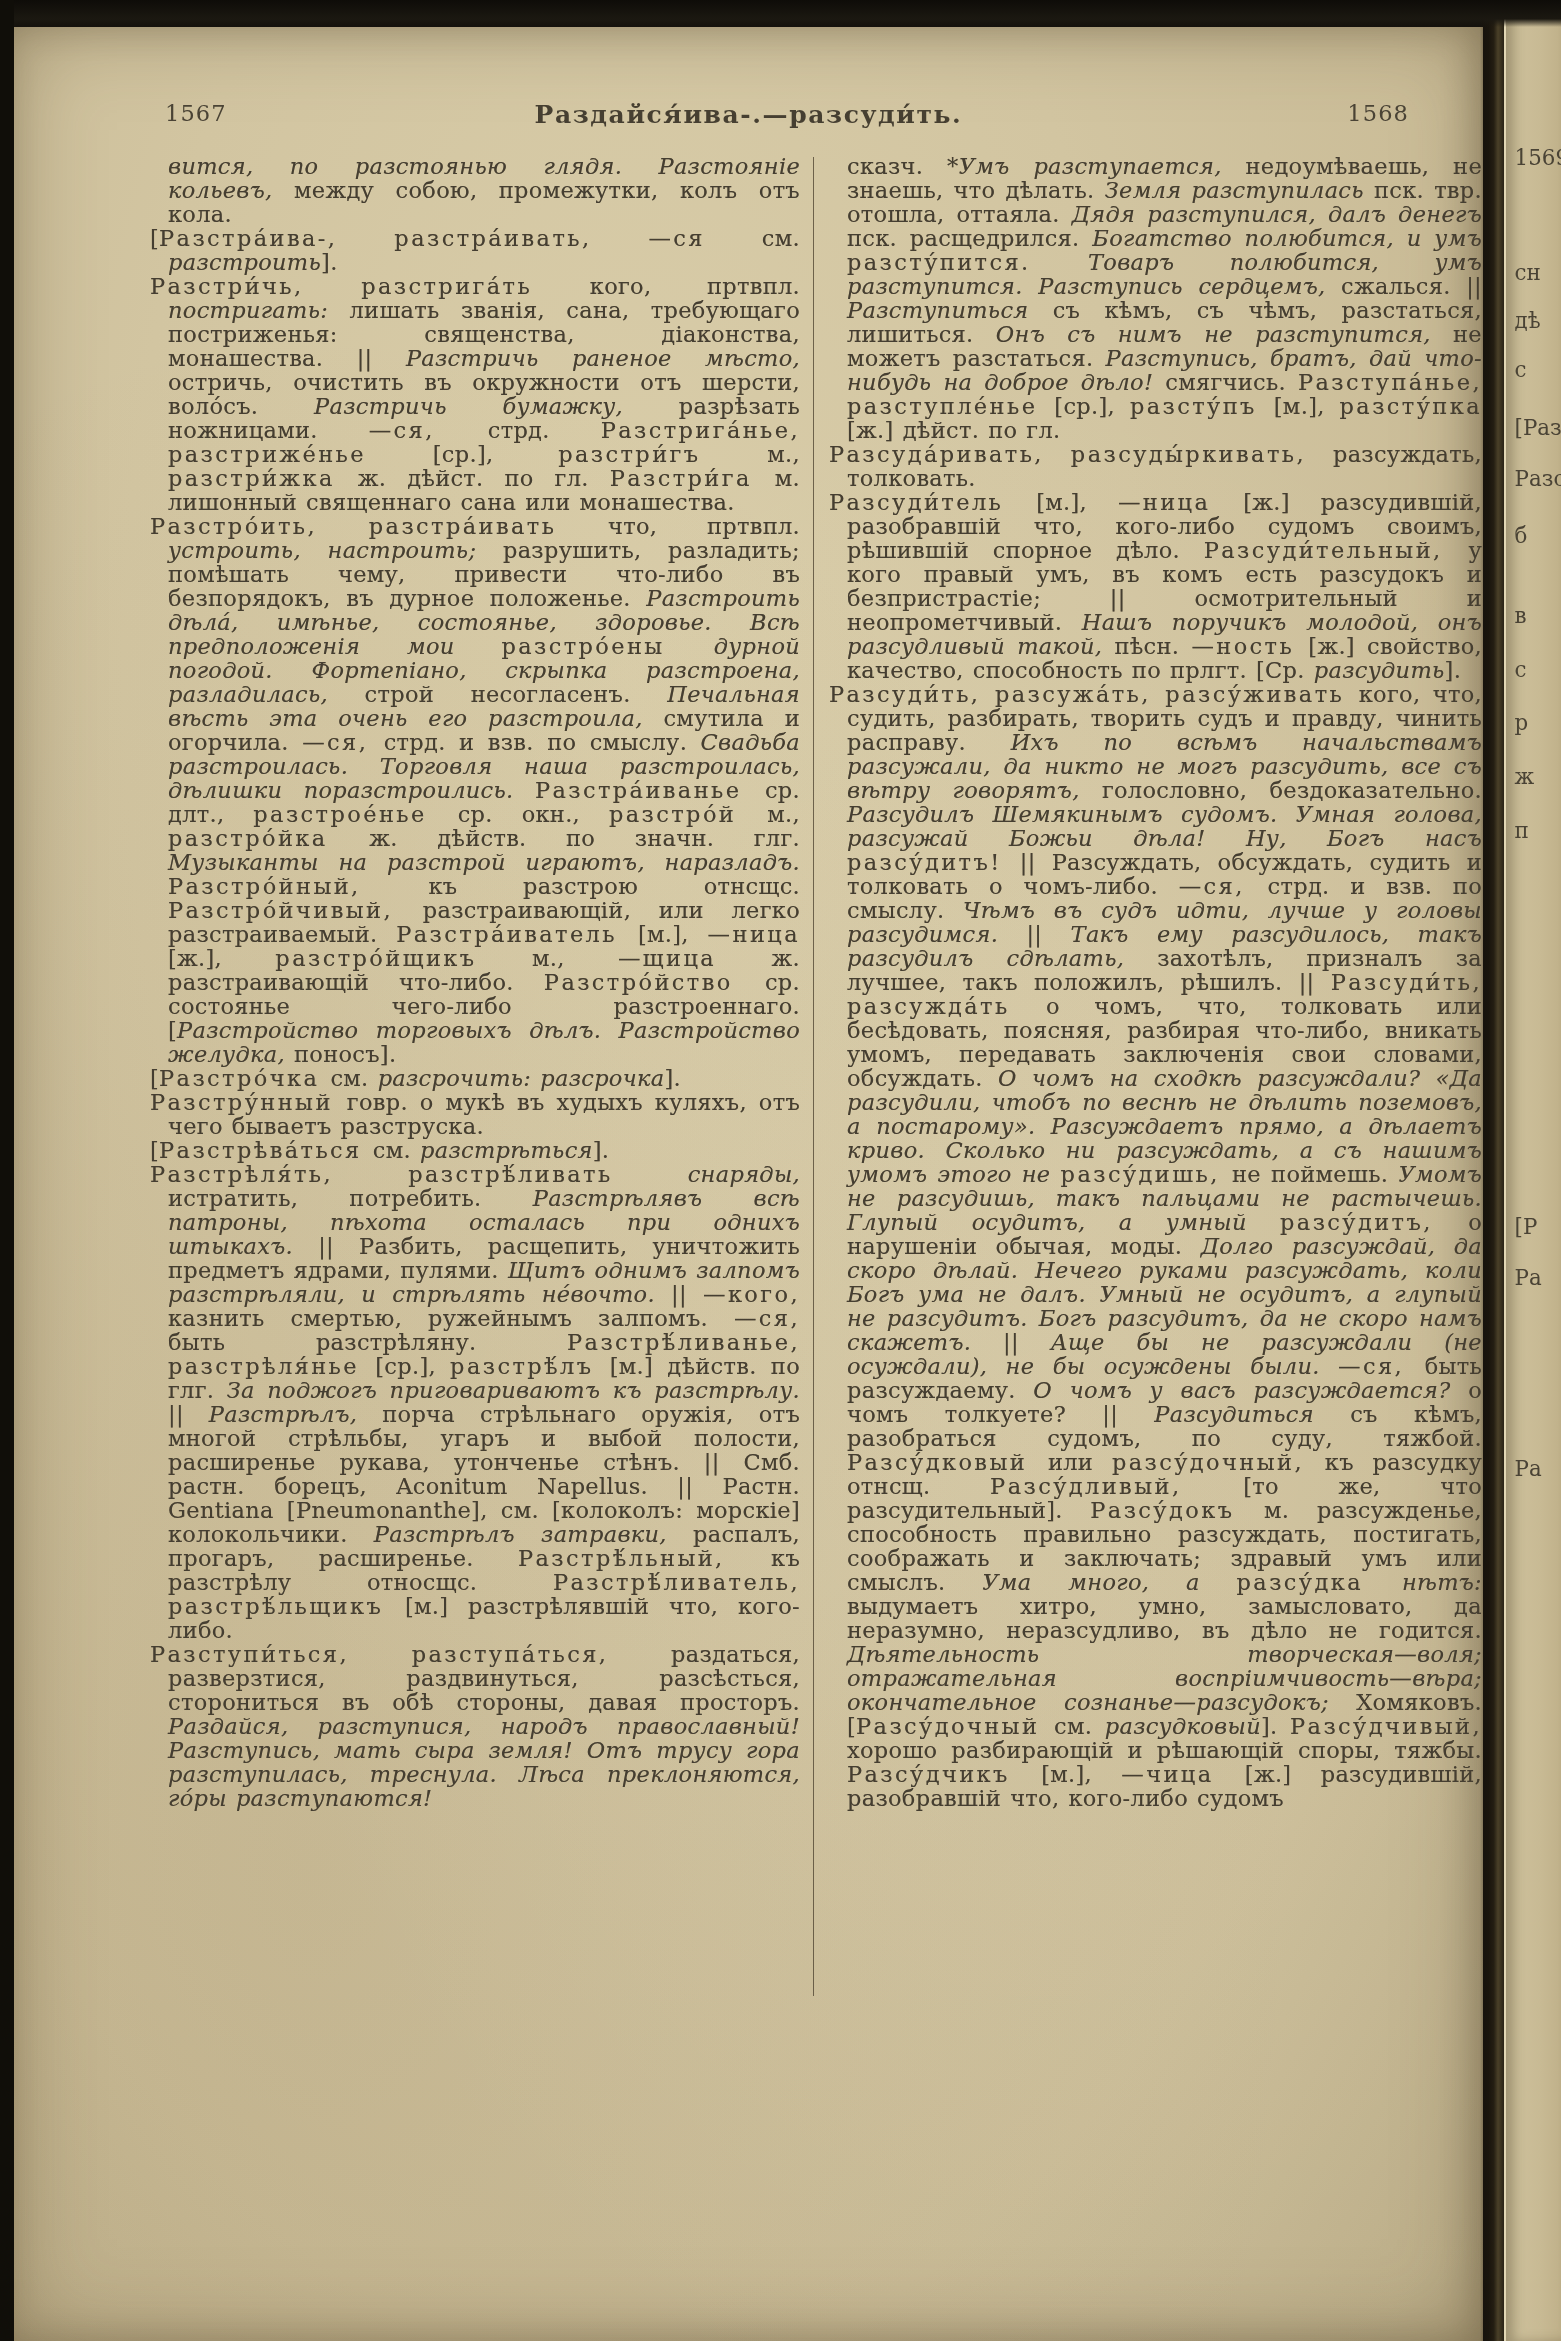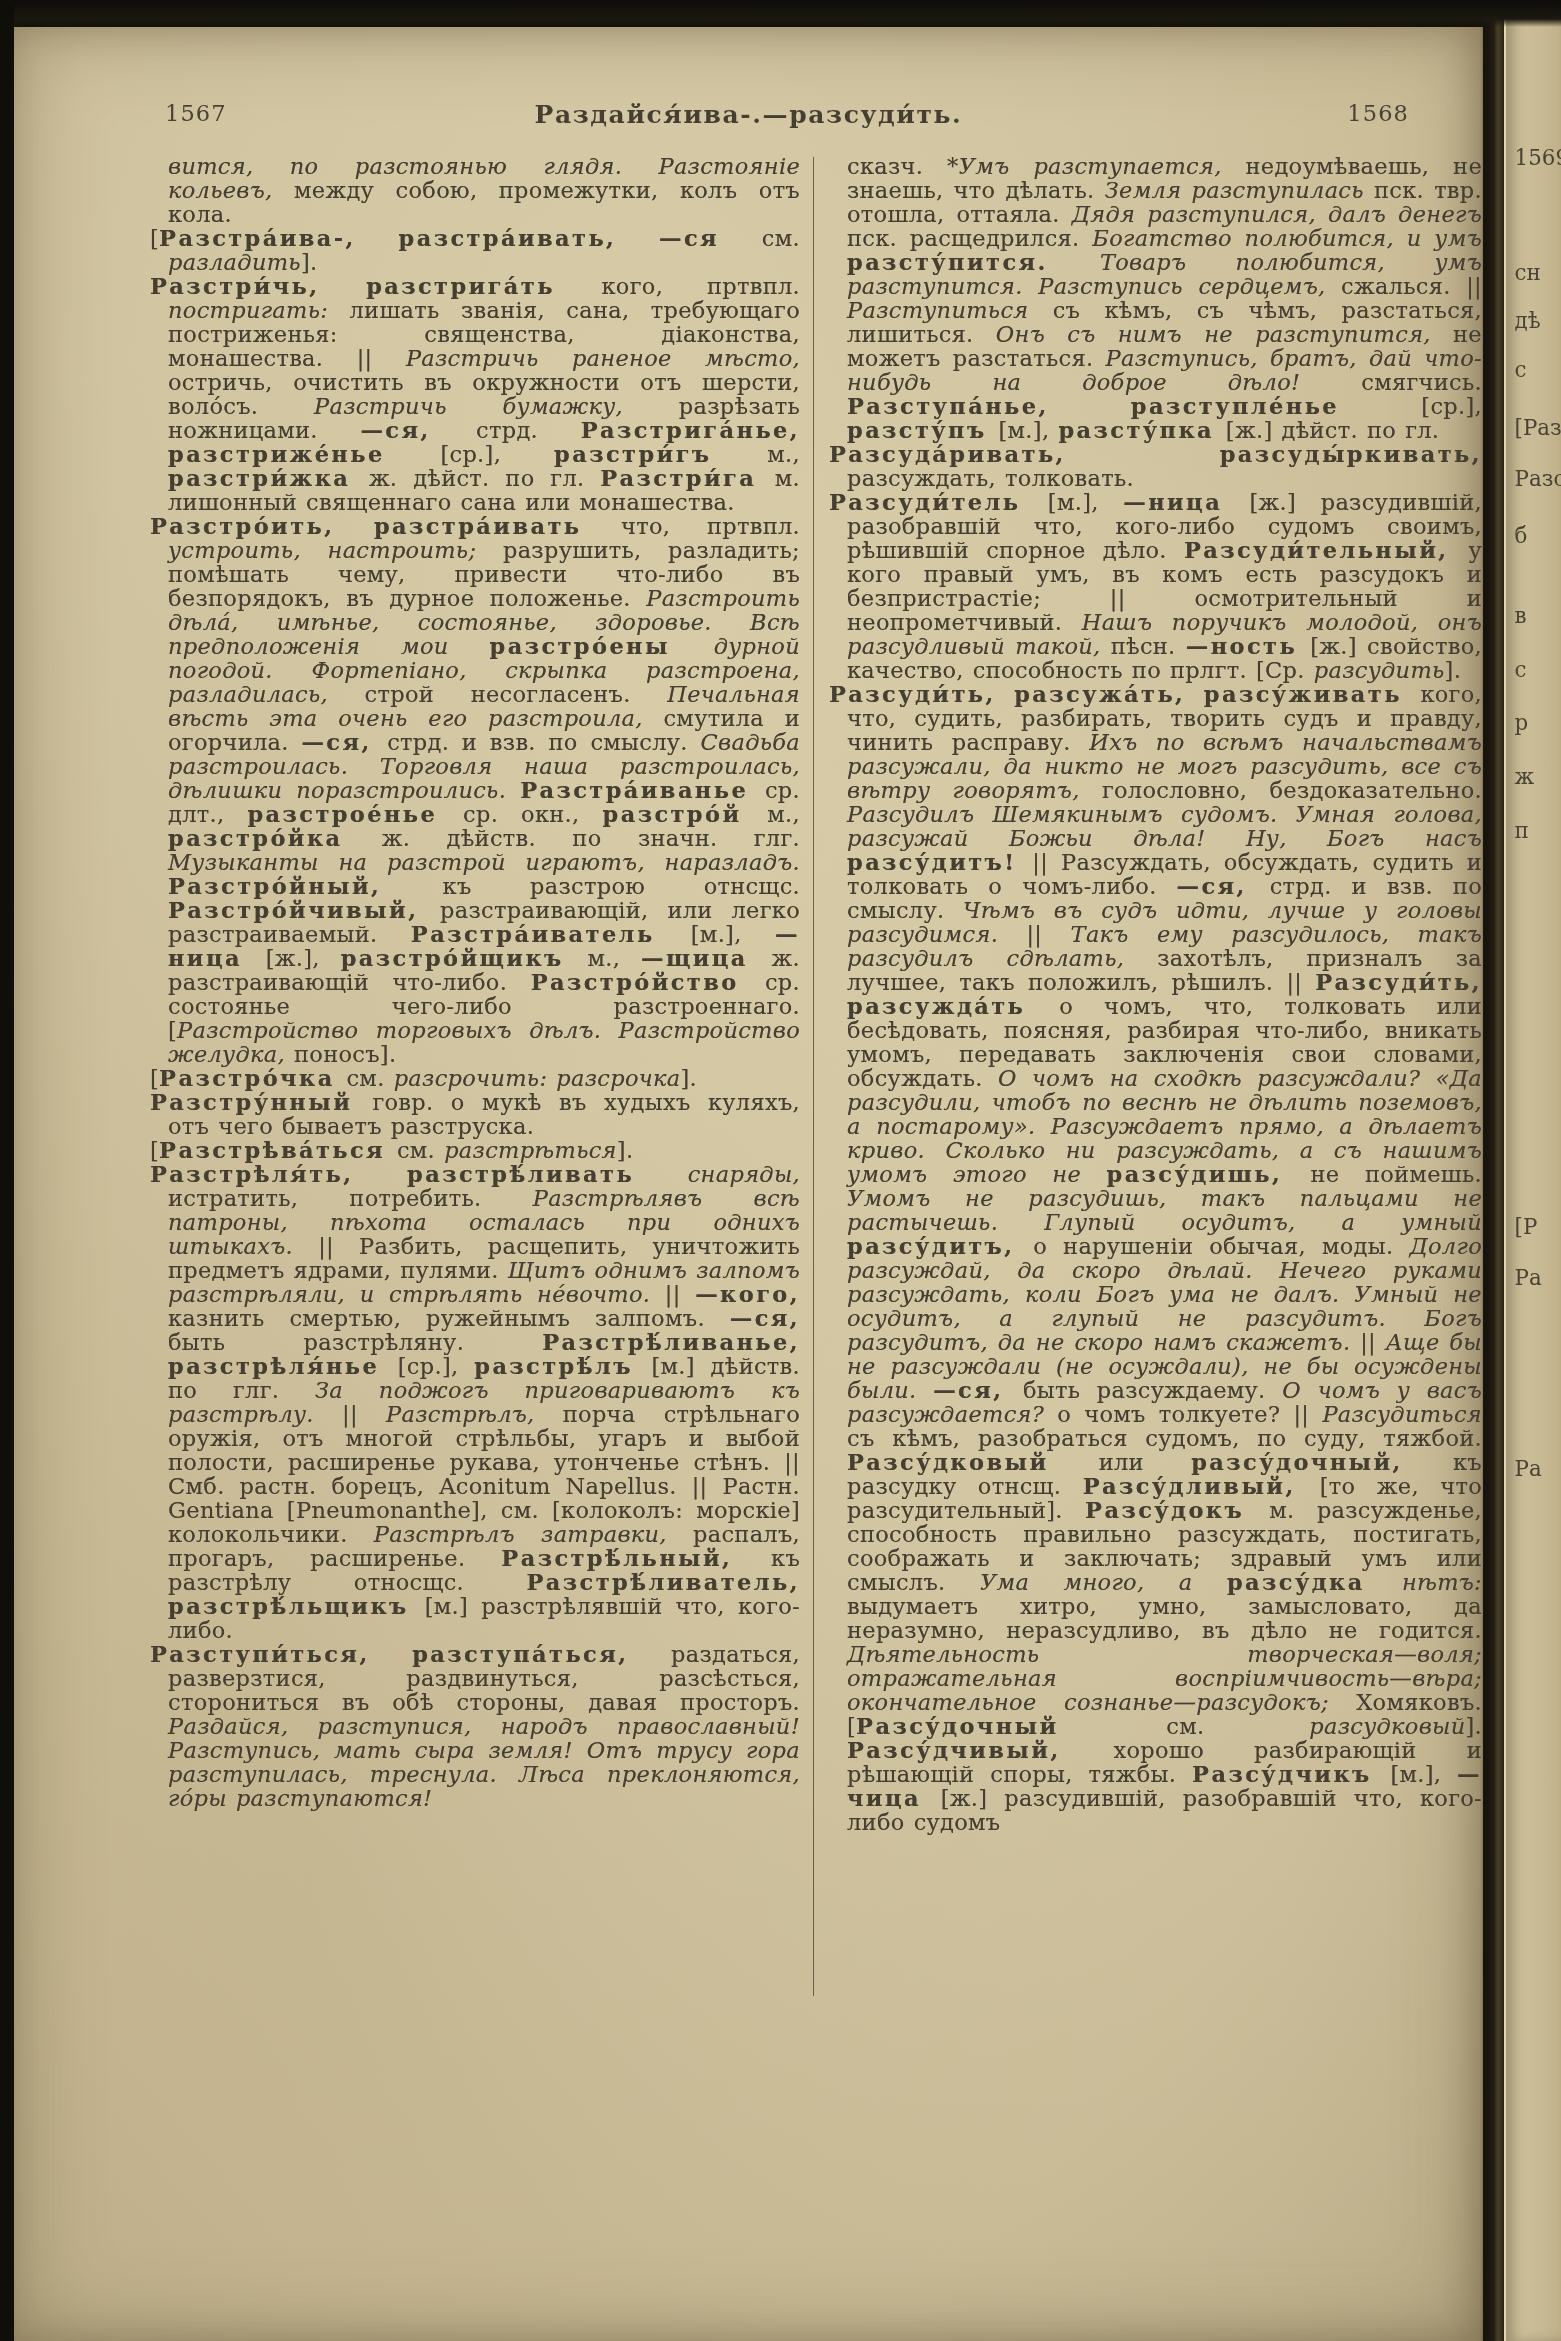--- a/index.html
+++ b/index.html
@@ -47,21 +47,21 @@
     letter-spacing: 0.3px;
     word-spacing: 1.6px;
     text-shadow: 0 0 0.5px rgba(62, 52, 34, 0.45);
   }
   .col-left  { left: 136px;  width: 650px; }
   .col-right { left: 815px; width: 653px; }
   .entry { margin: 0; padding-left: 18px; text-indent: -18px; }
   .entry.cont { text-indent: 0; }
   .run-r { font-style: normal; }
   .run-i { font-style: italic; }
-  .run-b { font-weight: 700; letter-spacing: 2.4px; }
+  .run-b { font-weight: 400; letter-spacing: 2.4px; }
 
   .divider {
     position: absolute; left: 799px; top: 130px;
     width: 1.1px; height: 1839px;
     background: rgba(74, 63, 44, 0.75);
   }
 
   
   .gutter {
     position: absolute; top: 0; left: 1480px; width: 25px; height: 2342px;
@@ -100,21 +100,21 @@
     <div class="paper-grain"></div>
 
     <div class="running-head">
       <span class="pageno left">1567</span>
       <span class="head-title">Раздайся́ива-.—разсуди́ть.</span>
       <span class="pageno right">1568</span>
     </div>
 
     <div class="col col-left">
         <p class="entry cont"><span class="run-i">вится, по разстоянью глядя. Разстояніе кольевъ, </span><span class="run-r">между собою, промежутки, колъ отъ кола.</span></p>
-        <p class="entry"><span class="run-r">[</span><span class="run-b">Разстра́ива-, разстра́ивать, —ся </span><span class="run-r">см. </span><span class="run-i">разладить</span><span class="run-r">].</span></p>
+        <p class="entry"><span class="run-r">[</span><span class="run-b">Разстра́ива-, разстра́ивать, —ся </span><span class="run-r">см. </span><span class="run-i">разстроить</span><span class="run-r">].</span></p>
         <p class="entry"><span class="run-b">Разстри́чь, разстрига́ть </span><span class="run-r">кого, пртвпл. </span><span class="run-i">постригать: </span><span class="run-r">лишать званія, сана, требующаго постриженья: священства, діаконства, монашества. || </span><span class="run-i">Разстричь раненое мѣсто, </span><span class="run-r">остричь, очистить въ окружности отъ шерсти, воло́съ. </span><span class="run-i">Разстричь бумажку, </span><span class="run-r">разрѣзать ножницами. </span><span class="run-b">—ся, </span><span class="run-r">стрд. </span><span class="run-b">Разстрига́нье, разстриже́нье </span><span class="run-r">[ср.], </span><span class="run-b">разстри́гъ </span><span class="run-r">м., </span><span class="run-b">разстри́жка </span><span class="run-r">ж. дѣйст. по гл. </span><span class="run-b">Разстри́га </span><span class="run-r">м. лишонный священнаго сана или монашества.</span></p>
         <p class="entry"><span class="run-b">Разстро́ить, разстра́ивать </span><span class="run-r">что, пртвпл. </span><span class="run-i">устроить, настроить; </span><span class="run-r">разрушить, разладить; помѣшать чему, привести что-либо въ безпорядокъ, въ дурное положенье. </span><span class="run-i">Разстроить дѣла́, имѣнье, состоянье, здоровье. Всѣ предположенія мои </span><span class="run-b">разстро́ены </span><span class="run-i">дурной погодой. Фортепіано, скрыпка разстроена, разладилась, </span><span class="run-r">строй несогласенъ. </span><span class="run-i">Печальная вѣсть эта очень его разстроила, </span><span class="run-r">смутила и огорчила. </span><span class="run-b">—ся, </span><span class="run-r">стрд. и взв. по смыслу. </span><span class="run-i">Свадьба разстроилась. Торговля наша разстроилась, дѣлишки поразстроились. </span><span class="run-b">Разстра́иванье </span><span class="run-r">ср. длт., </span><span class="run-b">разстрое́нье </span><span class="run-r">ср. окн., </span><span class="run-b">разстро́й </span><span class="run-r">м., </span><span class="run-b">разстро́йка </span><span class="run-r">ж. дѣйств. по значн. глг. </span><span class="run-i">Музыканты на разстрой играютъ, наразладъ. </span><span class="run-b">Разстро́йный, </span><span class="run-r">къ разстрою отнсщс. </span><span class="run-b">Разстро́йчивый, </span><span class="run-r">разстраивающій, или легко разстраиваемый. </span><span class="run-b">Разстра́иватель </span><span class="run-r">[м.], </span><span class="run-b">—ница </span><span class="run-r">[ж.], </span><span class="run-b">разстро́йщикъ </span><span class="run-r">м., </span><span class="run-b">—щица </span><span class="run-r">ж. разстраивающій что-либо. </span><span class="run-b">Разстро́йство </span><span class="run-r">ср. состоянье чего-либо разстроеннаго. [</span><span class="run-i">Разстройство торговыхъ дѣлъ. Разстройство желудка, </span><span class="run-r">поносъ].</span></p>
         <p class="entry"><span class="run-r">[</span><span class="run-b">Разстро́чка </span><span class="run-r">см. </span><span class="run-i">разсрочить: разсрочка</span><span class="run-r">].</span></p>
         <p class="entry"><span class="run-b">Разстру́нный </span><span class="run-r">говр. о мукѣ въ худыхъ куляхъ, отъ чего бываетъ разструска.</span></p>
         <p class="entry"><span class="run-r">[</span><span class="run-b">Разстрѣва́ться </span><span class="run-r">см. </span><span class="run-i">разстрѣться</span><span class="run-r">].</span></p>
         <p class="entry"><span class="run-b">Разстрѣля́ть, разстрѣ́ливать </span><span class="run-i">снаряды, </span><span class="run-r">истратить, потребить. </span><span class="run-i">Разстрѣлявъ всѣ патроны, пѣхота осталась при однихъ штыкахъ. </span><span class="run-r">|| Разбить, расщепить, уничтожить предметъ ядрами, пулями. </span><span class="run-i">Щитъ однимъ залпомъ разстрѣляли, и стрѣлять не́вочто. </span><span class="run-r">|| </span><span class="run-b">—кого, </span><span class="run-r">казнить смертью, ружейнымъ залпомъ. </span><span class="run-b">—ся, </span><span class="run-r">быть разстрѣляну. </span><span class="run-b">Разстрѣ́ливанье, разстрѣля́нье </span><span class="run-r">[ср.], </span><span class="run-b">разстрѣ́лъ </span><span class="run-r">[м.] дѣйств. по глг. </span><span class="run-i">За поджогъ приговариваютъ къ разстрѣлу. </span><span class="run-r">|| </span><span class="run-i">Разстрѣлъ, </span><span class="run-r">порча стрѣльнаго оружія, отъ многой стрѣльбы, угаръ и выбой полости, расширенье рукава, утонченье стѣнъ. || Смб. растн. борецъ, Aconitum Napellus. || Растн. Gentiana [Pneumonanthe], см. [колоколъ: морскіе] колокольчики. </span><span class="run-i">Разстрѣлъ затравки, </span><span class="run-r">распалъ, прогаръ, расширенье. </span><span class="run-b">Разстрѣ́льный, </span><span class="run-r">къ разстрѣлу относщс. </span><span class="run-b">Разстрѣ́ливатель, разстрѣ́льщикъ </span><span class="run-r">[м.] разстрѣлявшій что, кого-либо.</span></p>
         <p class="entry"><span class="run-b">Разступи́ться, разступа́ться, </span><span class="run-r">раздаться, разверзтися, раздвинуться, разсѣсться, сторониться въ обѣ стороны, давая просторъ. </span><span class="run-i">Раздайся, разступися, народъ православный! Разступись, мать сыра земля! Отъ трусу гора разступилась, треснула. Лѣса преклоняются, го́ры разступаются!</span></p>
       </div>
 
     <div class="divider"></div>

